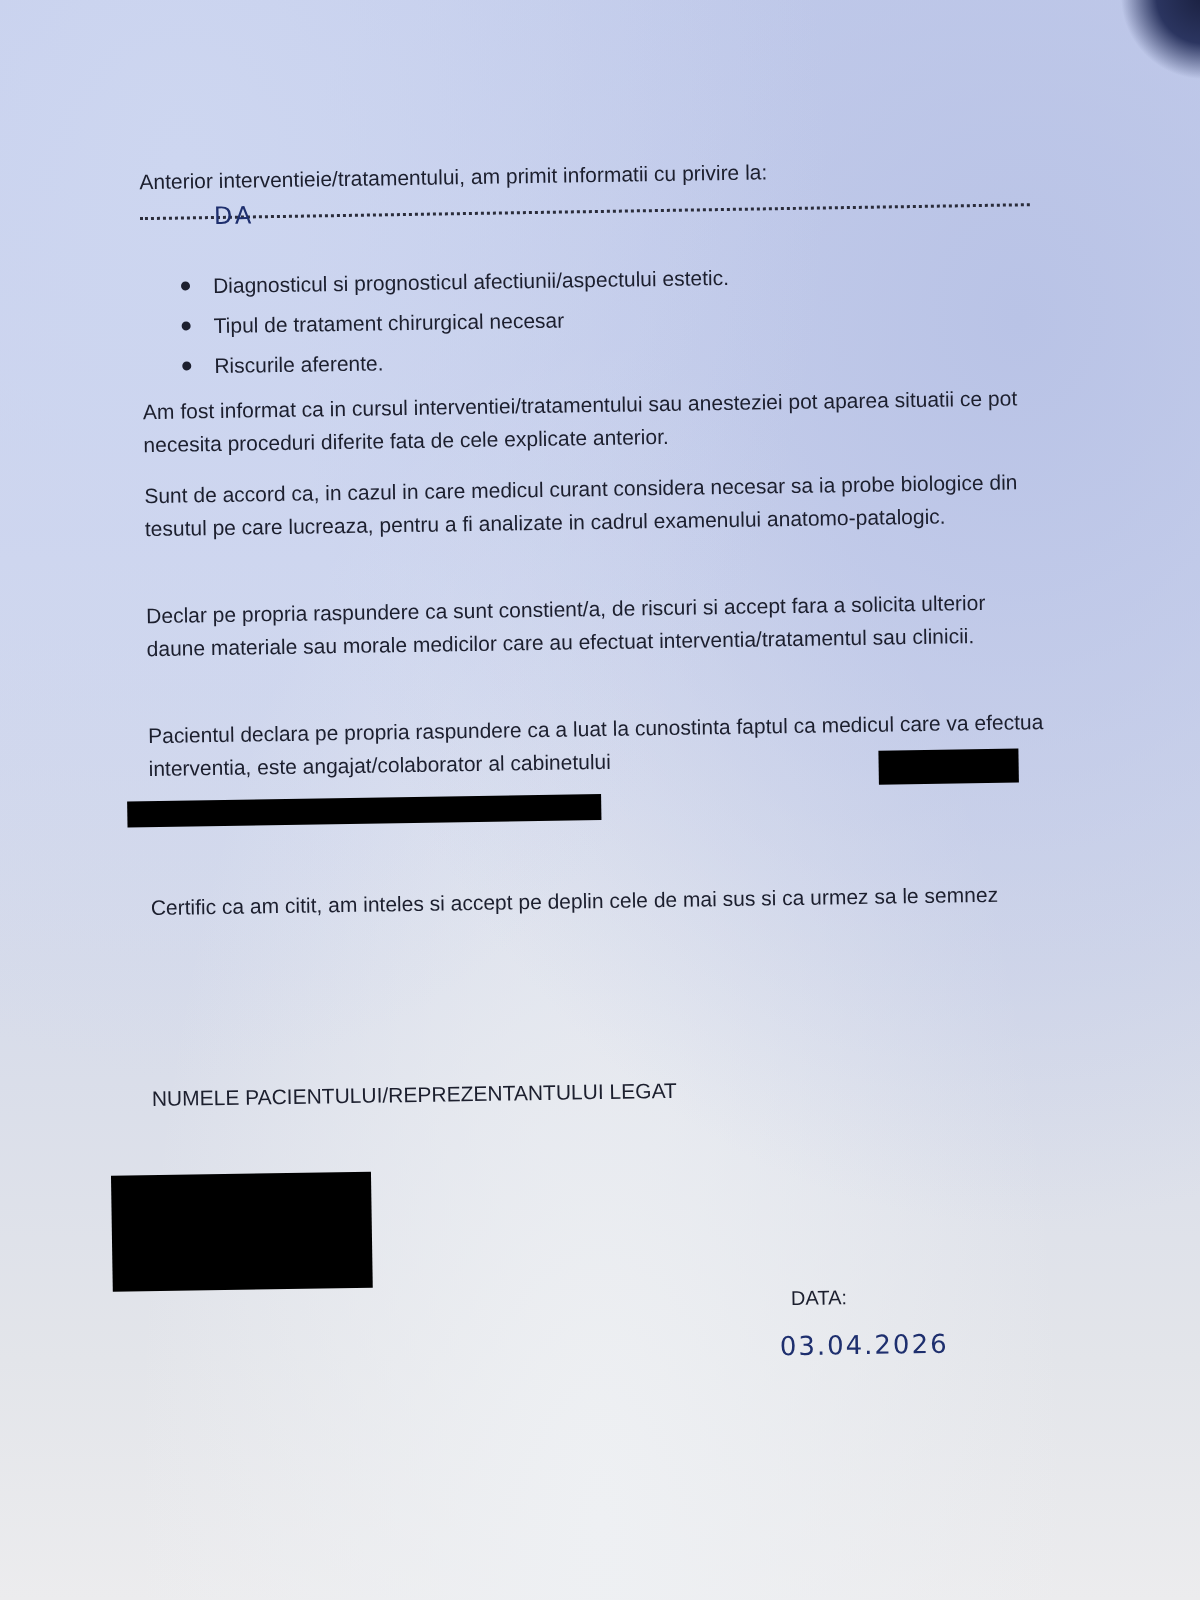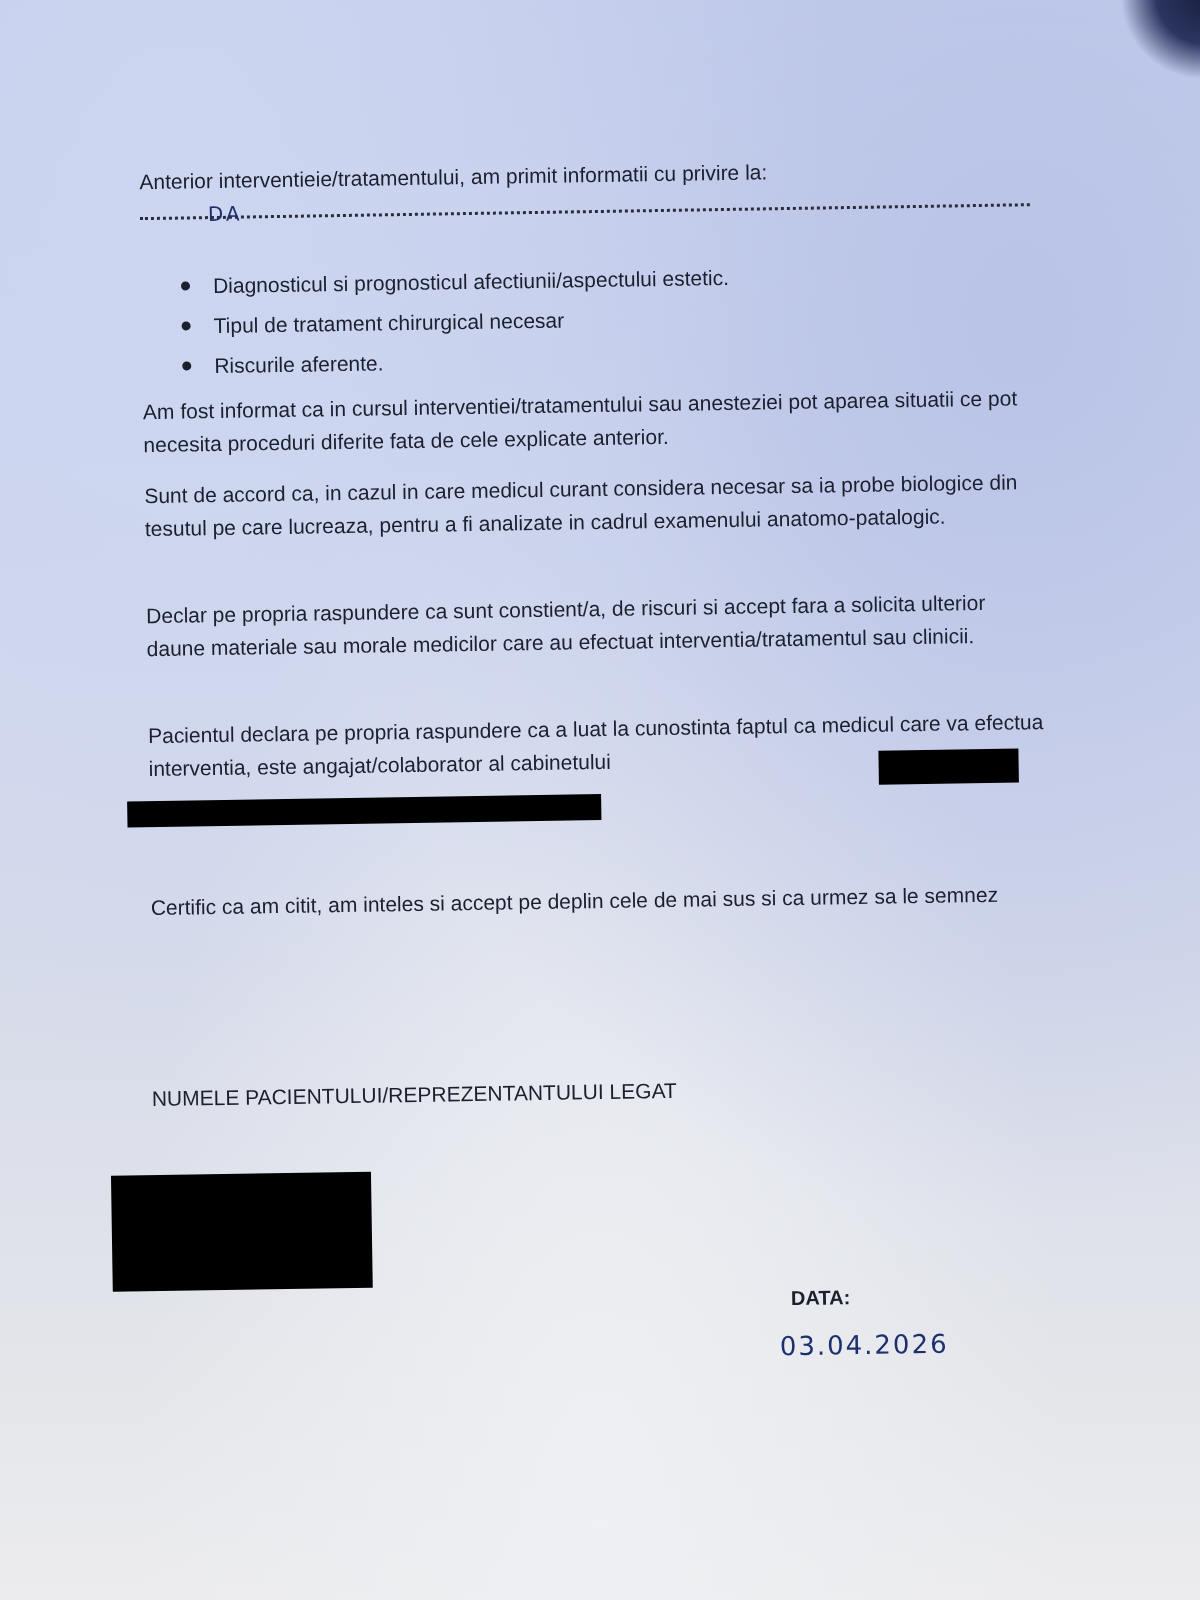--- a/index.html
+++ b/index.html
@@ -41,21 +41,21 @@
 </style>
 </head>
 <body>
 
 <div class="sheet"></div>
 <div class="corner"></div>
 
 <div class="content">
   <div class="p" style="top:158px;">Anterior interventieie/tratamentului, am primit informatii cu privire la:</div>
   <div class="dots"></div>
-  <div class="hand" style="left:214px; top:196px; font-size:20px; letter-spacing:3px;">DA</div>
+  <div class="hand" style="left:220px; top:196px; font-size:24px; letter-spacing:3px;">DA</div>
 
   <ul class="bullets">
     <li>Diagnosticul si prognosticul afectiunii/aspectului estetic.</li>
     <li>Tipul de tratament chirurgical necesar</li>
     <li>Riscurile aferente.</li>
   </ul>
 
   <div class="p" style="top:388px; width:900px;">Am fost informat ca in cursul interventiei/tratamentului sau anesteziei pot aparea situatii ce pot necesita proceduri diferite fata de cele explicate anterior.</div>
   <div class="p" style="top:472px; width:900px;">Sunt de accord ca, in cazul in care medicul curant considera necesar sa ia probe biologice din tesutul pe care lucreaza, pentru a fi analizate in cadrul examenului anatomo-patalogic.</div>
   <div class="p" style="top:592px; width:860px;">Declar pe propria raspundere ca sunt constient/a, de riscuri si accept fara a solicita ulterior daune materiale sau morale medicilor care au efectuat interventia/tratamentul sau clinicii.</div>
@@ -63,15 +63,15 @@
 
   <div class="redact" style="left:876px; top:755px; width:140px; height:34px;"></div>
   <div class="redact" style="left:124px; top:794px; width:474px; height:26px;"></div>
 
   <div class="p" style="top:884px; width:920px;">Certific ca am citit, am inteles si accept pe deplin cele de mai sus si ca urmez sa le semnez</div>
 
   <div class="label" style="left:144px; top:1080px;">NUMELE PACIENTULUI/REPREZENTANTULUI  LEGAT</div>
 
   <div class="redact" style="left:102px; top:1168px; width:260px; height:116px;"></div>
 
-  <div class="label" style="left:780px; top:1290px; font-weight:bold; font-size:20px;">DATA:</div>
+  <div class="label" style="left:780px; top:1290px; font-weight:normal; font-size:20px;">DATA:</div>
   <div class="hand" style="left:768px; top:1334px; font-size:26px; letter-spacing:2px;">03.04.2026</div>
 </div>
 
 </body></html>

